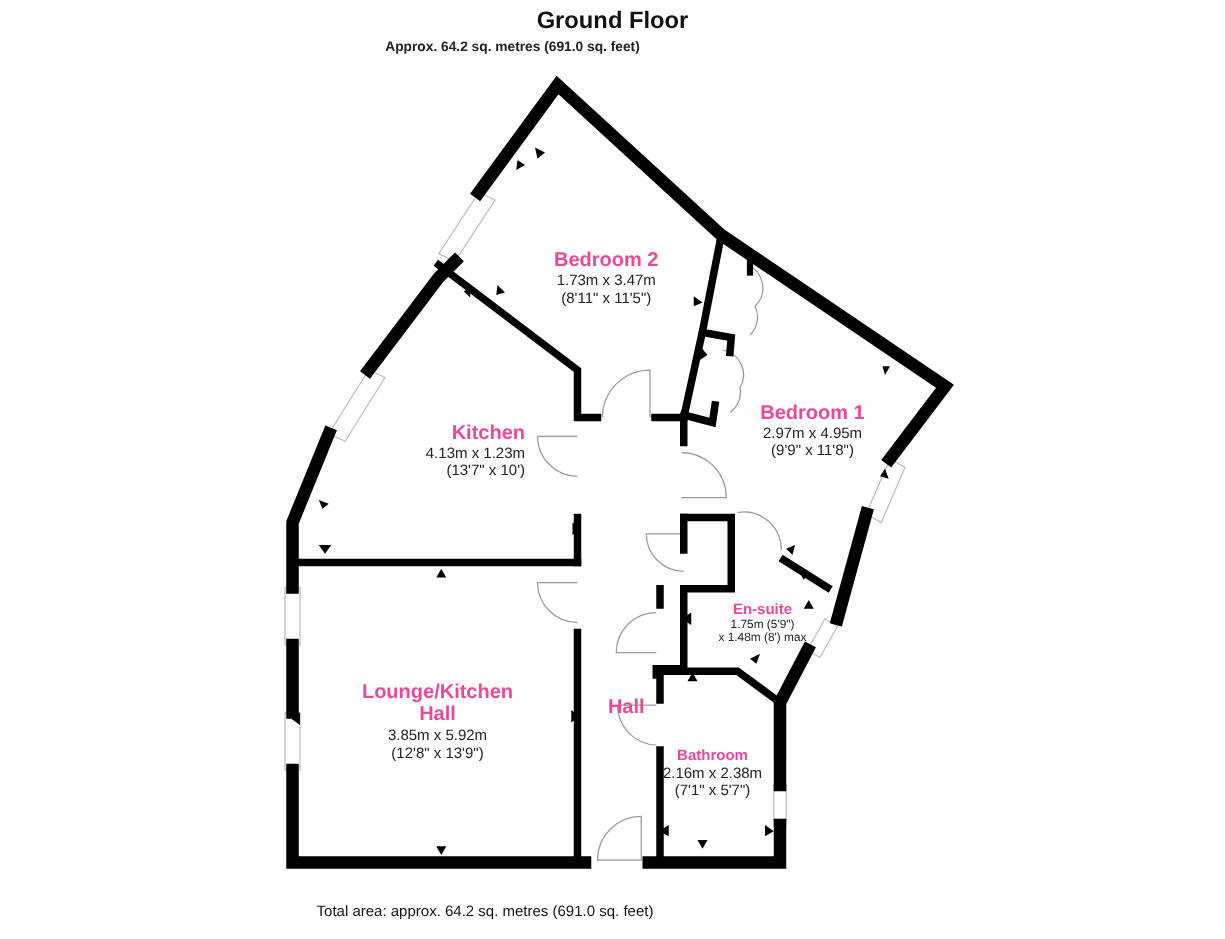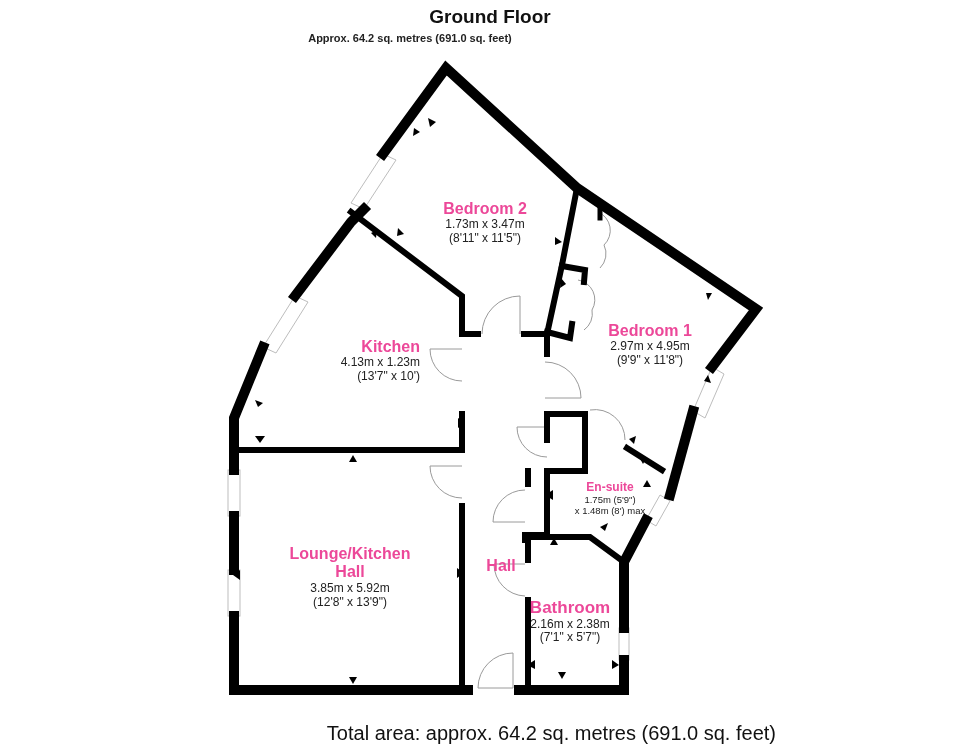--- a/index.html
+++ b/index.html
@@ -1,19 +1,19 @@
 <!DOCTYPE html>
 <html><head>
   <meta charset="utf-8">
   <style>
     html, body { margin: 0; padding: 0; background: #ffffff; }
     body { width: 980px; height: 751px; position: relative; overflow: hidden; font-family: "Liberation Sans", sans-serif; color: #111; }
     .title { position: absolute; left: 0; width: 980px; top: 6px; text-align: center; font-weight: bold; font-size: 19px; color: #111; }
     .subtitle { position: absolute; left: 0; width: 820px; top: 32px; text-align: center; font-size: 11px; color: #222; font-weight: bold; }
-    .footer { position: absolute; left: 0; width: 776px; top: 722px; text-align: right; font-size: 20px; color: #111; }
+    .footer { position: absolute; left: 0; width: 776px; top: 722px; text-align: center; font-size: 12px; color: #111; }
     svg.plan { position: absolute; left: 0; top: 0; }
     .room-label { position: absolute; text-align: center; line-height: 1.15; }
     .room-name { font-weight: bold; font-size: 16px; color: #ec4899; display: block; }
     .room-dim { font-size: 12px; color: #222; display: block; }
     .small .room-name { font-size: 12px; }
     .small .room-dim { font-size: 9.5px; }
   </style>
 </head>
 <body>
 
@@ -135,21 +135,21 @@
   <span class="room-dim">(12'8" x 13'9")</span>
 </div>
 
 <div class="room-label small" style="left:560px; top:481px; width:100px;">
   <span class="room-name">En-suite</span>
   <span class="room-dim">1.75m (5'9")</span>
   <span class="room-dim">x 1.48m (8') max</span>
 </div>
 
 <div class="room-label" style="left:520px; top:598px; width:100px;">
-  <span class="room-name" style="font-size:17px;">Bathroom</span>
+  <span class="room-name" style="font-size:12px;">Bathroom</span>
   <span class="room-dim">2.16m x 2.38m</span>
   <span class="room-dim">(7'1" x 5'7")</span>
 </div>
 
 <div class="room-label" style="left:476px; top:541px; width:50px;margin-top:16px;">
   <span class="room-name">Hall</span>
 </div>
 
 <div class="footer">Total area: approx. 64.2 sq. metres (691.0 sq. feet)</div>
 

